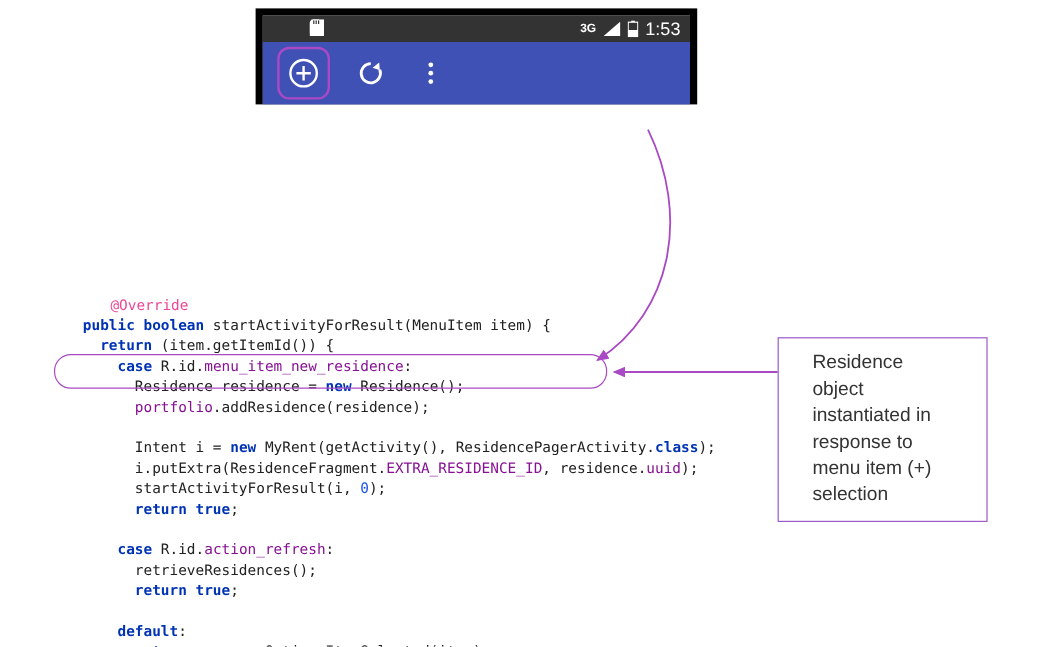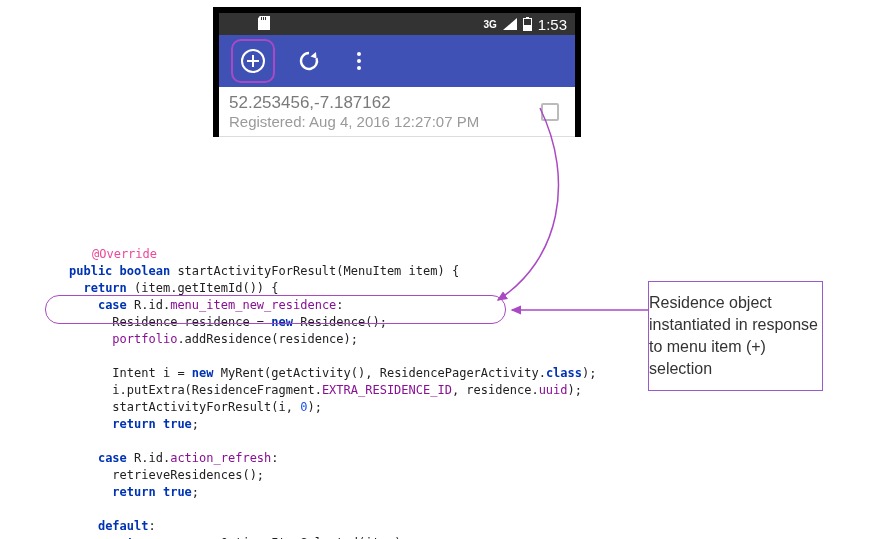--- a/index.html
+++ b/index.html
@@ -131,21 +131,21 @@
   .code .sfield  { color: #871094; }
   .code .field   { color: #871094; }
   .code .num     { color: #1750eb; }
   
   .callout {
     position: absolute;
     left: 648px;
     top: 281px;
     width: 175px;
     border: 1.5px solid #9b59c9;
-    padding: 10px 0;
+    padding: 10px 28px;
     font-size: 16px;
     line-height: 22px;
     color: #333;
     font-family: -apple-system, Helvetica, Arial, sans-serif;
   }
   
   .code-highlight {
     position: absolute;
     left: 45px;
     top: 295px;
@@ -210,27 +210,20 @@
           </svg>
         </div>
         <div class="icon-btn">
           <div class="overflow-dots">
             <span></span>
               <span></span>
               <span></span>
           </div>
         </div>
       </div>
-    </div>
-    <div class="listrow">
-      <div class="listrow-text">
-        <div class="listrow-title">52.253456,-7.187162</div>
-        <div class="listrow-sub">Registered: Aug 4, 2016 12:27:07 PM</div>
-      </div>
-      <div class="listrow-check"></div>
     </div>
   </div>
 </div>
 
 <div class="code">
 <span class="ann">@Override</span>
 <span class="kw">public boolean</span><span> startActivityForResult(MenuItem item) {</span>
   <span class="kw">return</span><span> (item.getItemId()) {</span>
     <span class="kw">case</span><span> R.id.</span><span class="sfield">menu_item_new_residence</span><span>:</span>
       <span>Residence residence = </span><span class="kw">new</span><span> Residence();</span>

